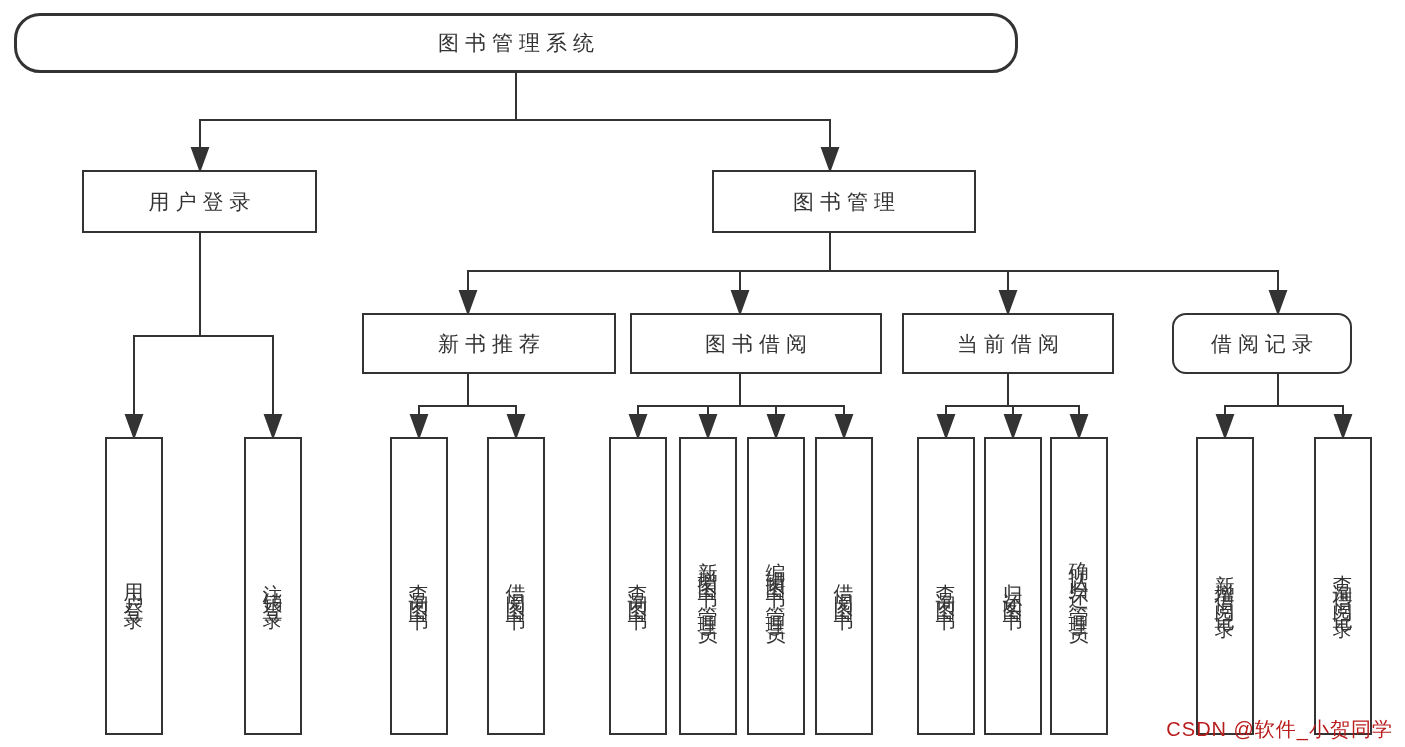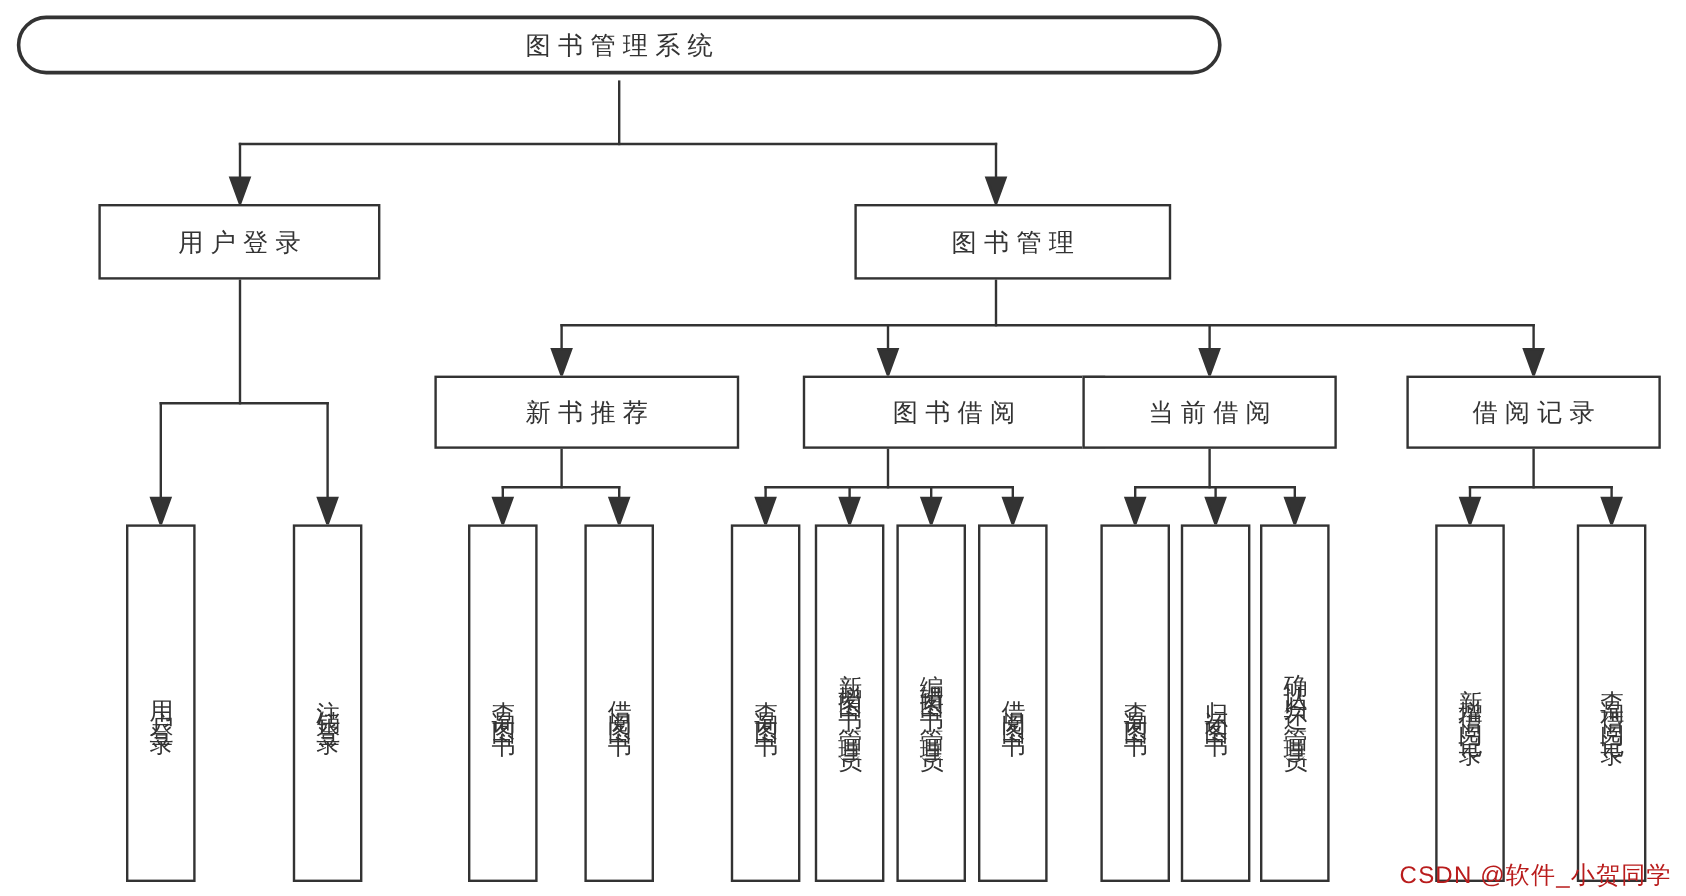--- a/index.html
+++ b/index.html
@@ -112,41 +112,41 @@
     <polygon points="1071,415 1087,415 1079,437"></polygon>
 
     <line x1="1278" y1="374" x2="1278" y2="406"></line>
     <line x1="1225" y1="406" x2="1343" y2="406"></line>
     <line x1="1225" y1="406" x2="1225" y2="419"></line>
     <line x1="1343" y1="406" x2="1343" y2="419"></line>
     <polygon points="1217,415 1233,415 1225,437"></polygon>
     <polygon points="1335,415 1351,415 1343,437"></polygon>
   </svg>
 
-  <div class="node node-root node-h" style="left:14px; top:13px; width:1004px; height:49px;border-radius:26px;">
+  <div class="node node-root node-h" style="left:14px; top:13px; width:1004px; height:60px;border-radius:26px;">
     <span>图书管理系统</span>
   </div>
 
   <div class="node node-h" style="left:82px; top:170px; width:235px; height:63px;">
     <span>用户登录</span>
   </div>
   <div class="node node-h" style="left:712px; top:170px; width:264px; height:63px;">
     <span>图书管理</span>
   </div>
 
   <div class="node node-h" style="left:362px; top:313px; width:254px; height:61px;">
     <span>新书推荐</span>
   </div>
-  <div class="node node-h" style="left:630px; top:313px; width:252px; height:61px;margin-left:39px;">
+  <div class="node node-h" style="left:630px; top:313px; width:252px; height:61px;">
     <span>图书借阅</span>
   </div>
   <div class="node node-h" style="left:902px; top:313px; width:212px; height:61px;">
     <span>当前借阅</span>
   </div>
-  <div class="node node-h" style="left:1172px; top:313px; width:212px; height:61px;">
+  <div class="node node-h" style="left:1172px; top:313px; width:180px; height:61px;border-radius:14px;">
     <span>借阅记录</span>
   </div>
 
   <div class="node node-v" style="left:105px; top:437px; width:58px; height:298px;">
     <span class="vtext">用户登录</span>
   </div>
   <div class="node node-v" style="left:244px; top:437px; width:58px; height:298px;">
     <span class="vtext">注销登录</span>
   </div>
 

